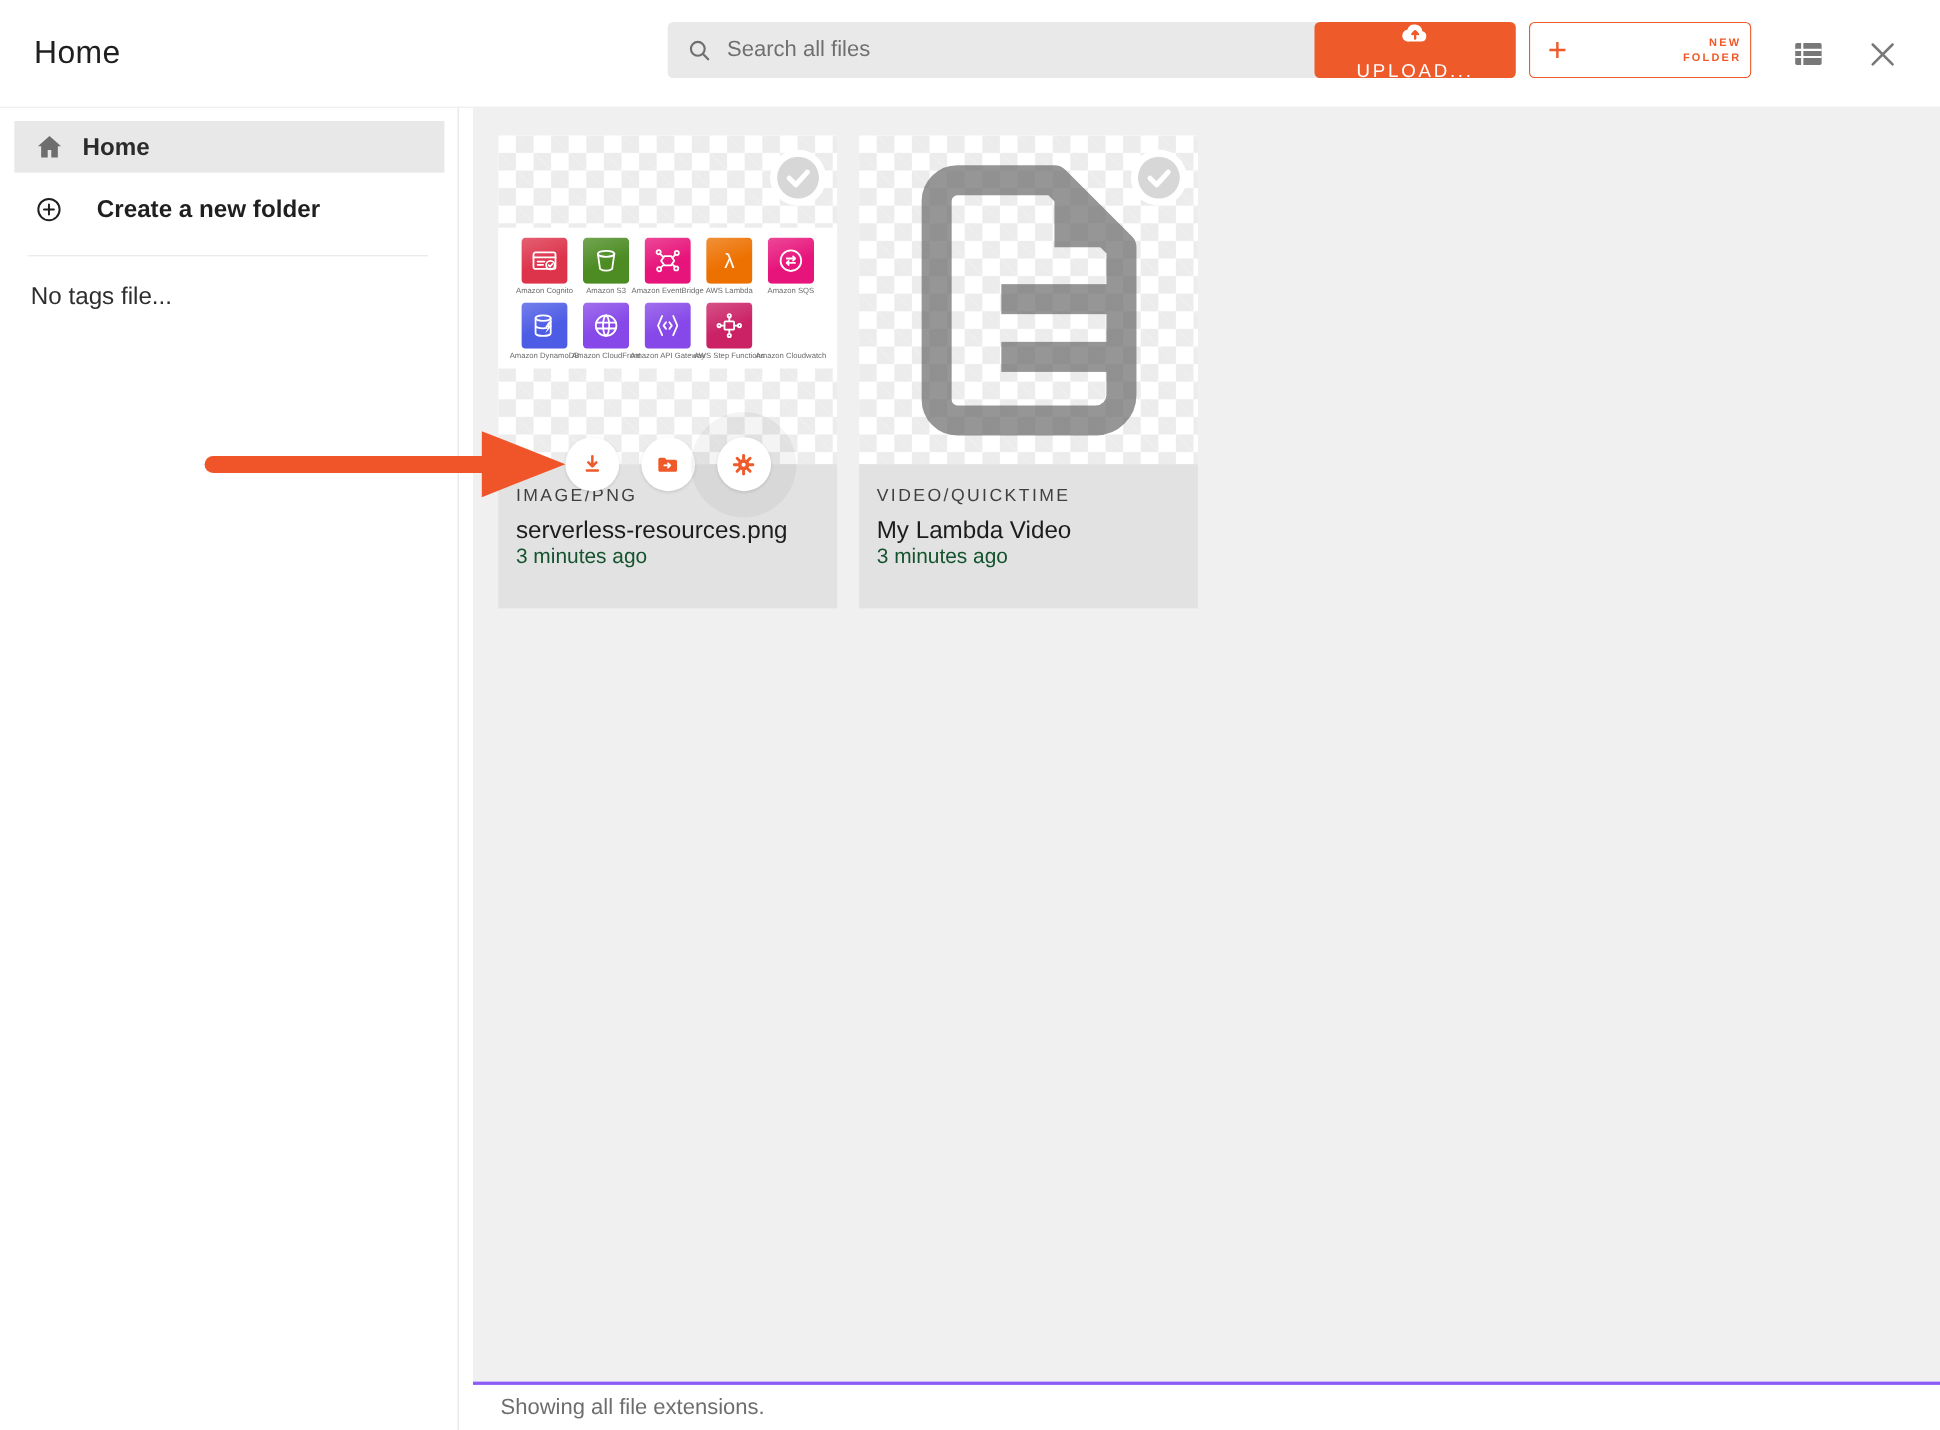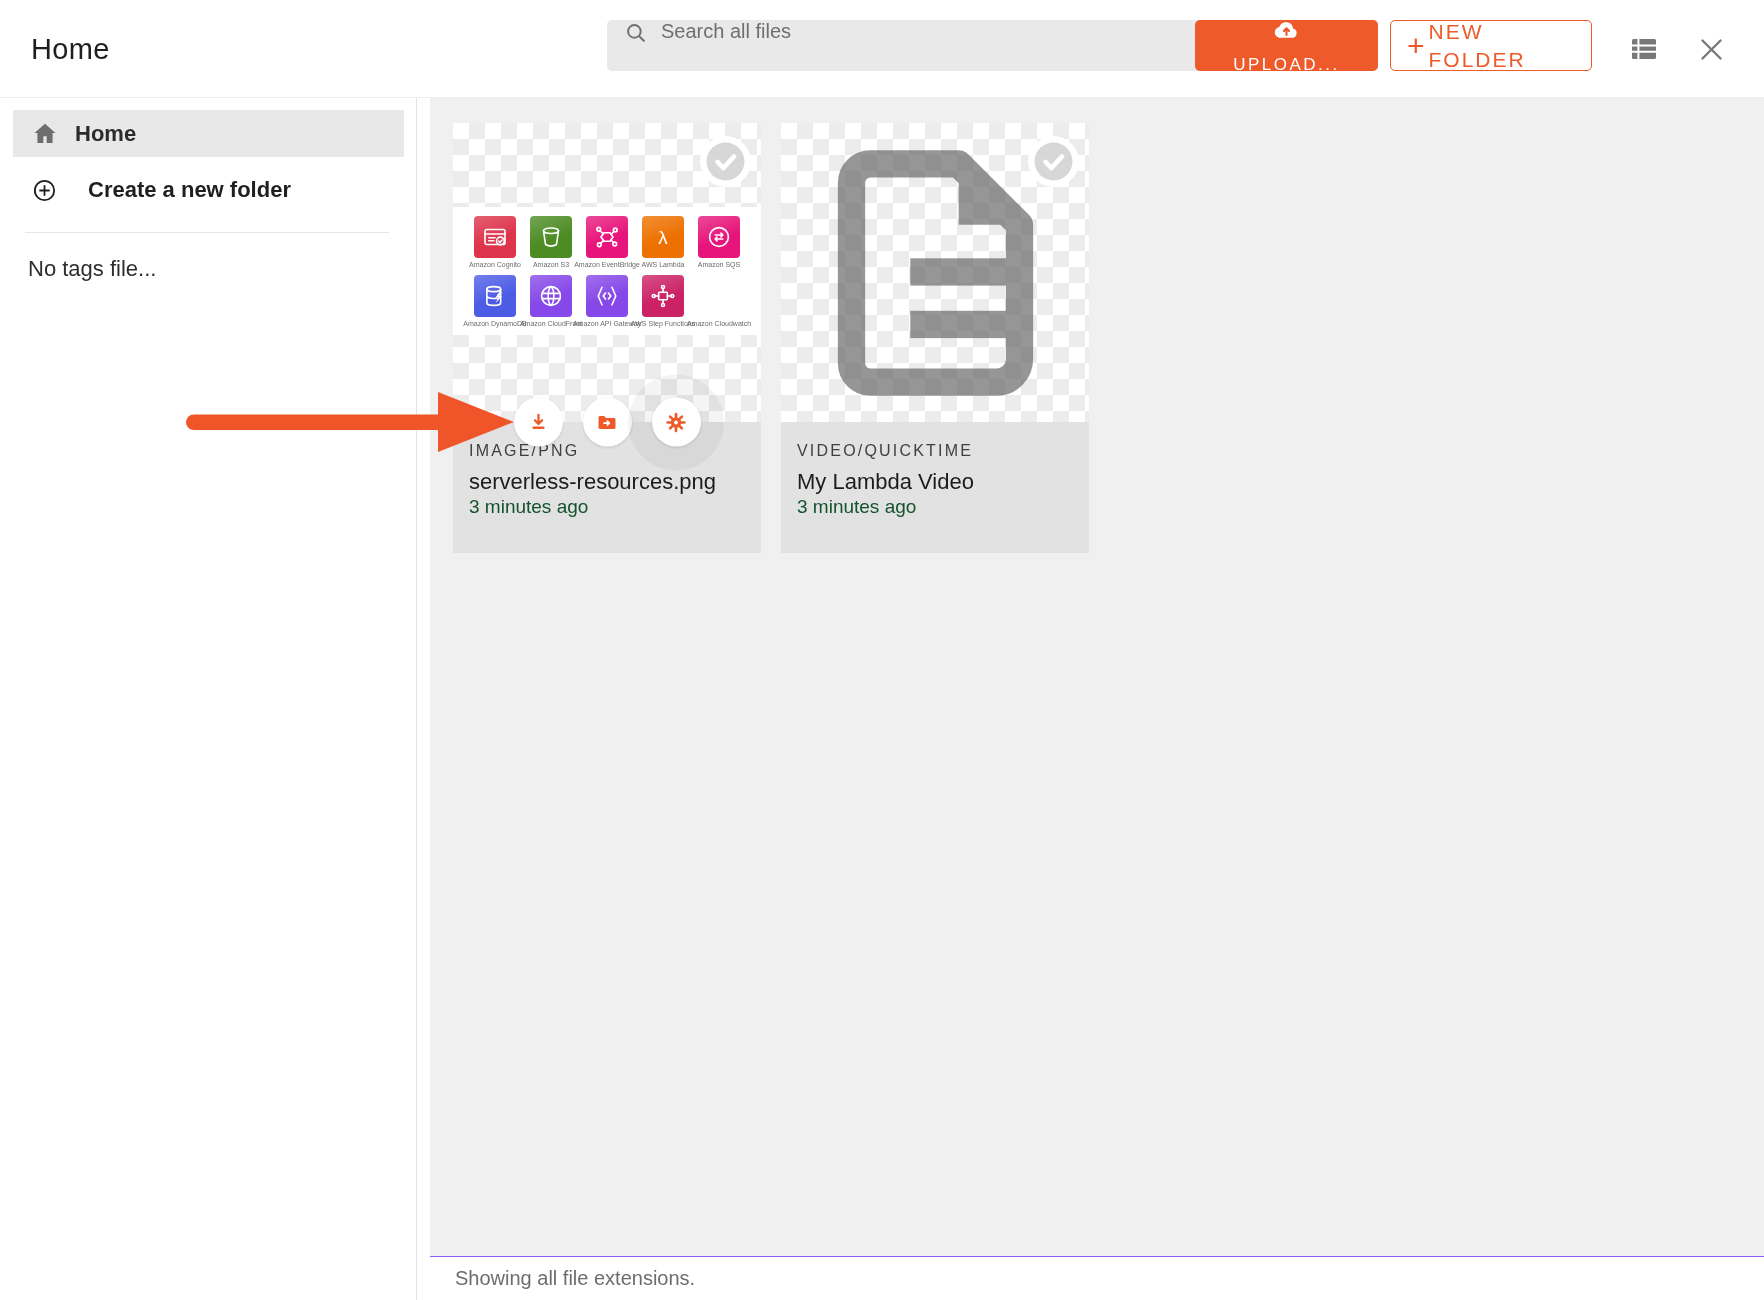--- a/index.html
+++ b/index.html
@@ -9,44 +9,44 @@
     background:#ffffff;
     position:relative;
     overflow:hidden;
     color:#2a2a2a;
   }
   .stage { position:absolute; inset:0; }
 
   
   .topbar { position:absolute; left:0; top:0; width:1764px; height:98px; background:#fff; border-bottom:1px solid #ececec; z-index:3; }
   .page-title { position:absolute; left:31px; top:50%; transform:translateY(-50%); font-size:29px; color:#1f1f1f; letter-spacing:.3px; }
-  .searchbox { position:absolute; left:607px; top:20px; width:663px; height:51px; background:#e9e9e9; border-radius:5px; display:flex; align-items:flex-start; padding:0 16px; gap:12px; }
+  .searchbox { position:absolute; left:607px; top:20px; width:663px; height:51px; background:#e9e9e9; border-radius:5px; display:flex; align-items:center; padding:0 16px; gap:12px; }
   .searchbox input { flex:1; border:none; outline:none; background:transparent; font-family:"Liberation Sans",sans-serif; font-size:20px; color:#4a4a4a; }
   .searchbox input::placeholder { color:#6f6f6f; opacity:1; }
   .icon-btn { cursor:pointer; display:flex; align-items:center; justify-content:center; background:none; border:none; }
   .upload-btn { position:absolute; left:1195px; top:20px; width:183px; height:51px; background:var(--accent,#EE5A29); border:none; border-radius:5px; display:flex; align-items:center; justify-content:center; gap:11px; cursor:pointer;flex-direction:column; }
   .upload-btn .lbl { color:#fff; font-size:17px; letter-spacing:2.5px; }
   .newfolder-btn { position:absolute; left:1390px; top:20px; width:202px; height:51px; background:#fff; border:1px solid var(--accent,#EE5A29); border-radius:5px; display:flex; align-items:center; padding-left:16px; cursor:pointer; }
   .newfolder-btn .plus { color:var(--accent,#EE5A29); font-size:30px; font-weight:300; line-height:1; margin-right:4px; }
-  .newfolder-btn .lbl { flex:1; text-align:left; color:var(--accent,#EE5A29); font-size:21px; letter-spacing:2px; line-height:1.3; padding-right:8px; }
+  .newfolder-btn .lbl { flex:1; text-align:right; color:var(--accent,#EE5A29); font-size:10px; letter-spacing:2px; line-height:1.3; padding-right:8px;font-weight:bold; }
   .viewtoggle-btn { position:absolute; left:1627px; top:32px; width:34px; height:34px; }
   .close-btn { position:absolute; left:1694px; top:32px; width:34px; height:34px; }
 
   
   .sidebar { position:absolute; left:0; top:98px; width:417px; height:1202px; background:#fff; border-right:1px solid #e3e3e3; z-index:2; }
   .side-home { position:absolute; left:13px; top:12px; width:391px; height:47px; background:#e8e8e8; display:flex; align-items:center; gap:16px; padding-left:18px; cursor:pointer; }
   .side-home .lbl { font-size:22px; font-weight:bold; color:#2b2b2b; }
   .side-create { position:absolute; left:13px; top:71px; width:391px; height:42px; display:flex; align-items:center; gap:30px; padding-left:18px; cursor:pointer; }
   .side-create .lbl { font-size:22px; font-weight:bold; color:#1f1f1f; }
   .side-divider { position:absolute; left:25px; top:134px; width:364px; height:1px; background:#e6e6e6; }
   .side-notags { position:absolute; left:28px; top:158px; font-size:22px; color:#2e2e2e; }
 
   
   .main { position:absolute; left:430px; top:98px; width:1334px; height:1158px; background:#f0f0f0; z-index:1; }
-  .statusbar { position:absolute; left:430px; top:1256px; width:1334px; height:44px; background:#fff; border-top:1px solid #8b5cf6; display:flex; align-items:center; padding-left:25px; z-index:1; }
+  .statusbar { position:absolute; left:430px; top:1256px; width:1334px; height:44px; background:#fff; border-top:3px solid #8b5cf6; display:flex; align-items:center; padding-left:25px; z-index:1; }
   .statusbar .lbl { font-size:20px; color:#6d6d6d; }
 
   
   .card { position:absolute; top:25px; width:308px; height:430px; cursor:pointer; }
   .card.c0 { left:23px; }
   .card.c1 { left:351px; }
   .thumb { position:absolute; left:0; top:0; width:308px; height:299px; background-color:#fff;
     background-image:
       linear-gradient(45deg,#ececec 25%,transparent 25%,transparent 75%,#ececec 75%),
       linear-gradient(45deg,#ececec 25%,transparent 25%,transparent 75%,#ececec 75%);

